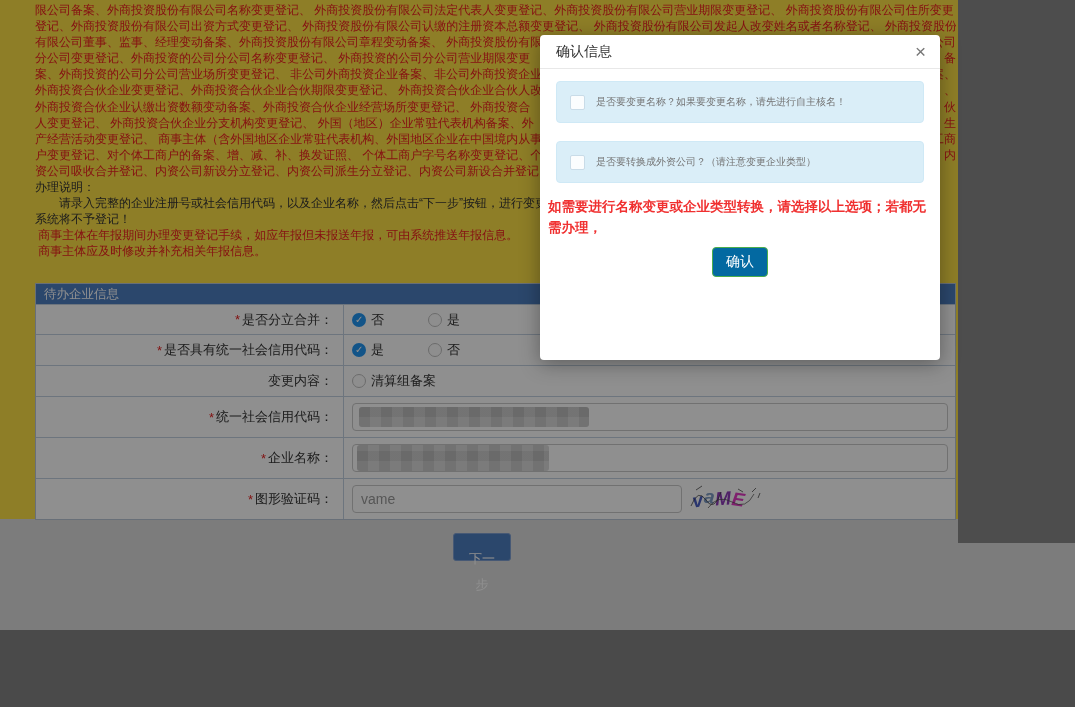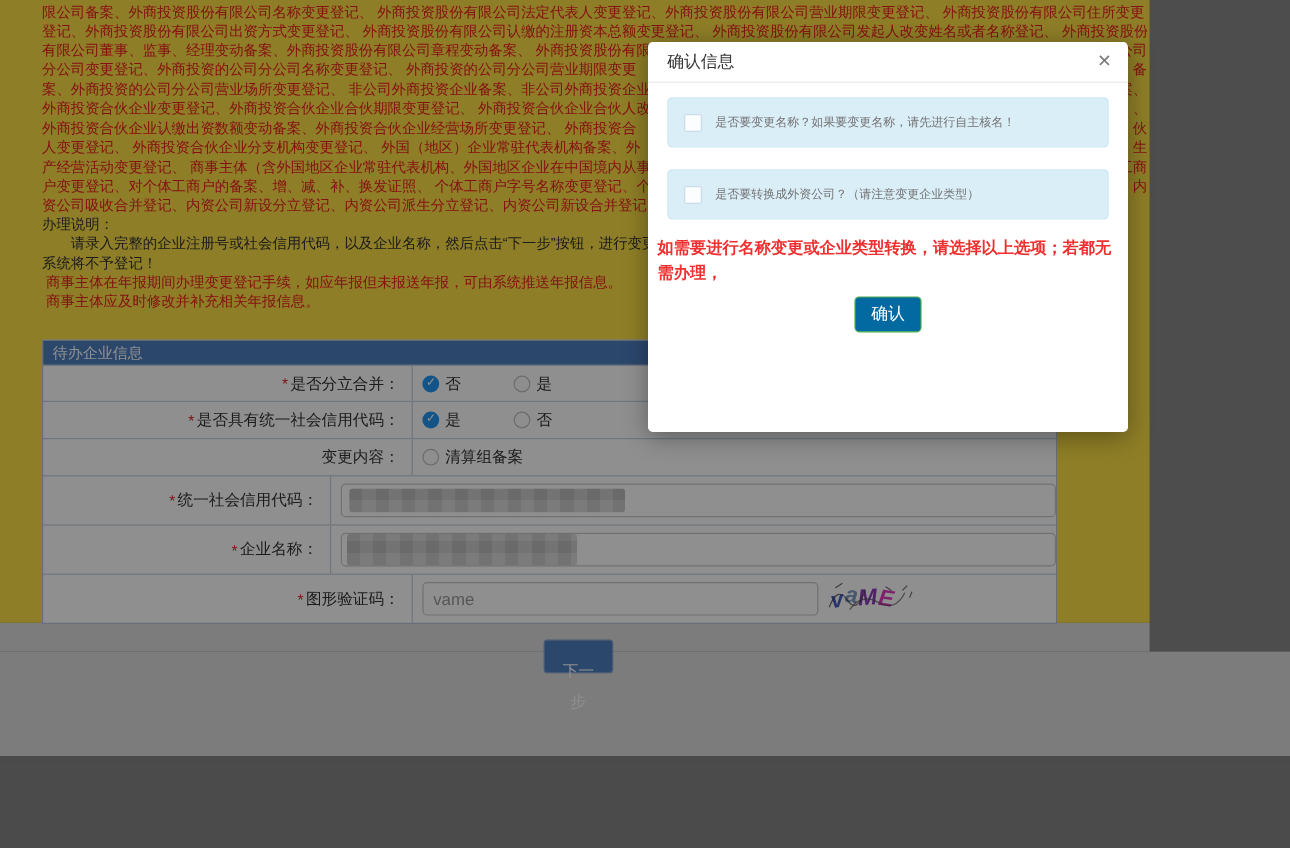--- a/index.html
+++ b/index.html
@@ -17,21 +17,21 @@
   #page{position:absolute;left:0;top:0;width:958px;height:519px;background:#fde047}
 
   
   #paragraph{position:absolute;left:35px;top:2px;width:921px}
   .pline{position:relative;height:16.1px;line-height:16.1px;font-size:12px;white-space:pre;overflow:hidden}
   .c-red{color:#ee2020}
   .c-black{color:#333333}
   .pr{position:absolute;right:0;top:0}
 
   
-  #form-table{position:absolute;left:35px;top:283px;width:846px;border:1px solid #b9c6d6;box-sizing:border-box;background:#fff}
+  #form-table{position:absolute;left:35px;top:283px;width:921px;border:1px solid #b9c6d6;box-sizing:border-box;background:#fff}
   #form-header{height:20px;line-height:20px;background:#4e7fc0;color:#fff;font-size:12.5px;padding-left:8px}
   .frow{display:flex;border-top:1px solid #c3d1e0}
   .flabel{width:308px;border-right:1px solid #c3d1e0;display:flex;align-items:center;justify-content:flex-end;
           padding-right:10px;box-sizing:border-box;font-size:13px;color:#333}
   .star{color:#e62222;margin-right:2px}
   .fvalue{flex:1;display:flex;align-items:center;padding-left:8px;position:relative}
   .radio-wrap{display:inline-flex;align-items:center}
   .radio-wrap + .radio-wrap{margin-left:44px}
   .rico{width:14px;height:14px;border-radius:50%;margin-right:5px;position:relative;box-sizing:border-box;flex:none}
   .rico.unchecked{border:1px solid #c0c0c0;background:#fdfdfd}

